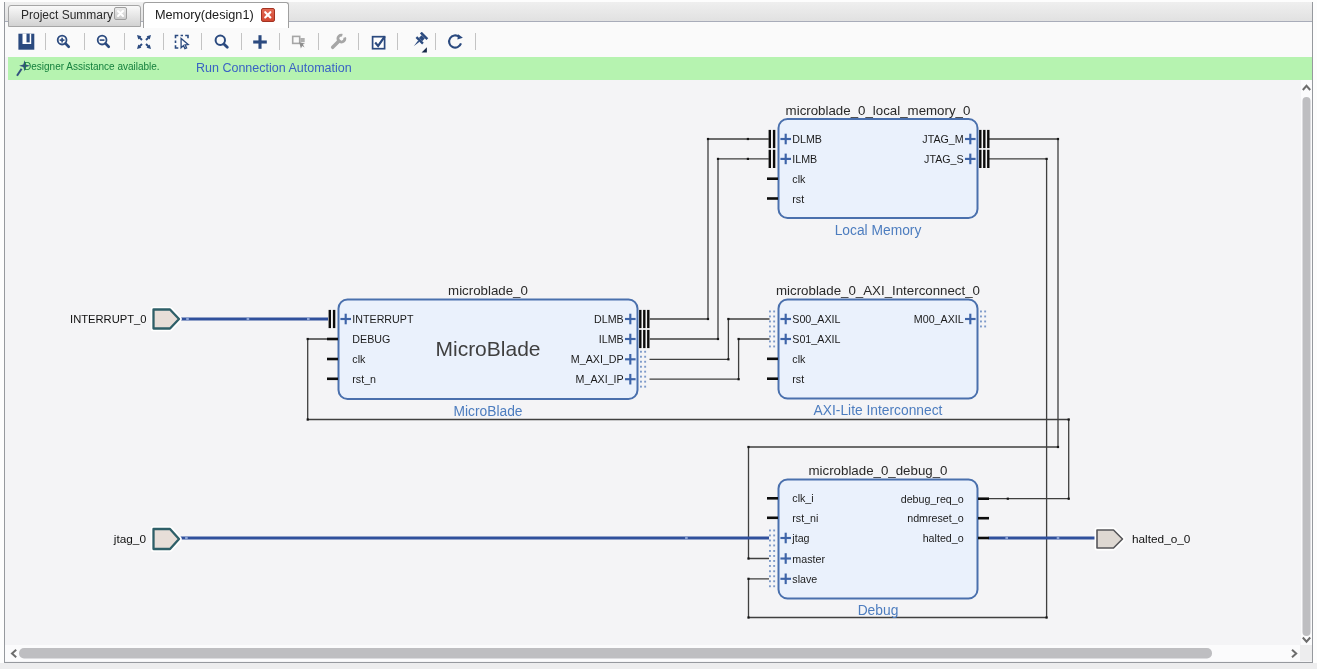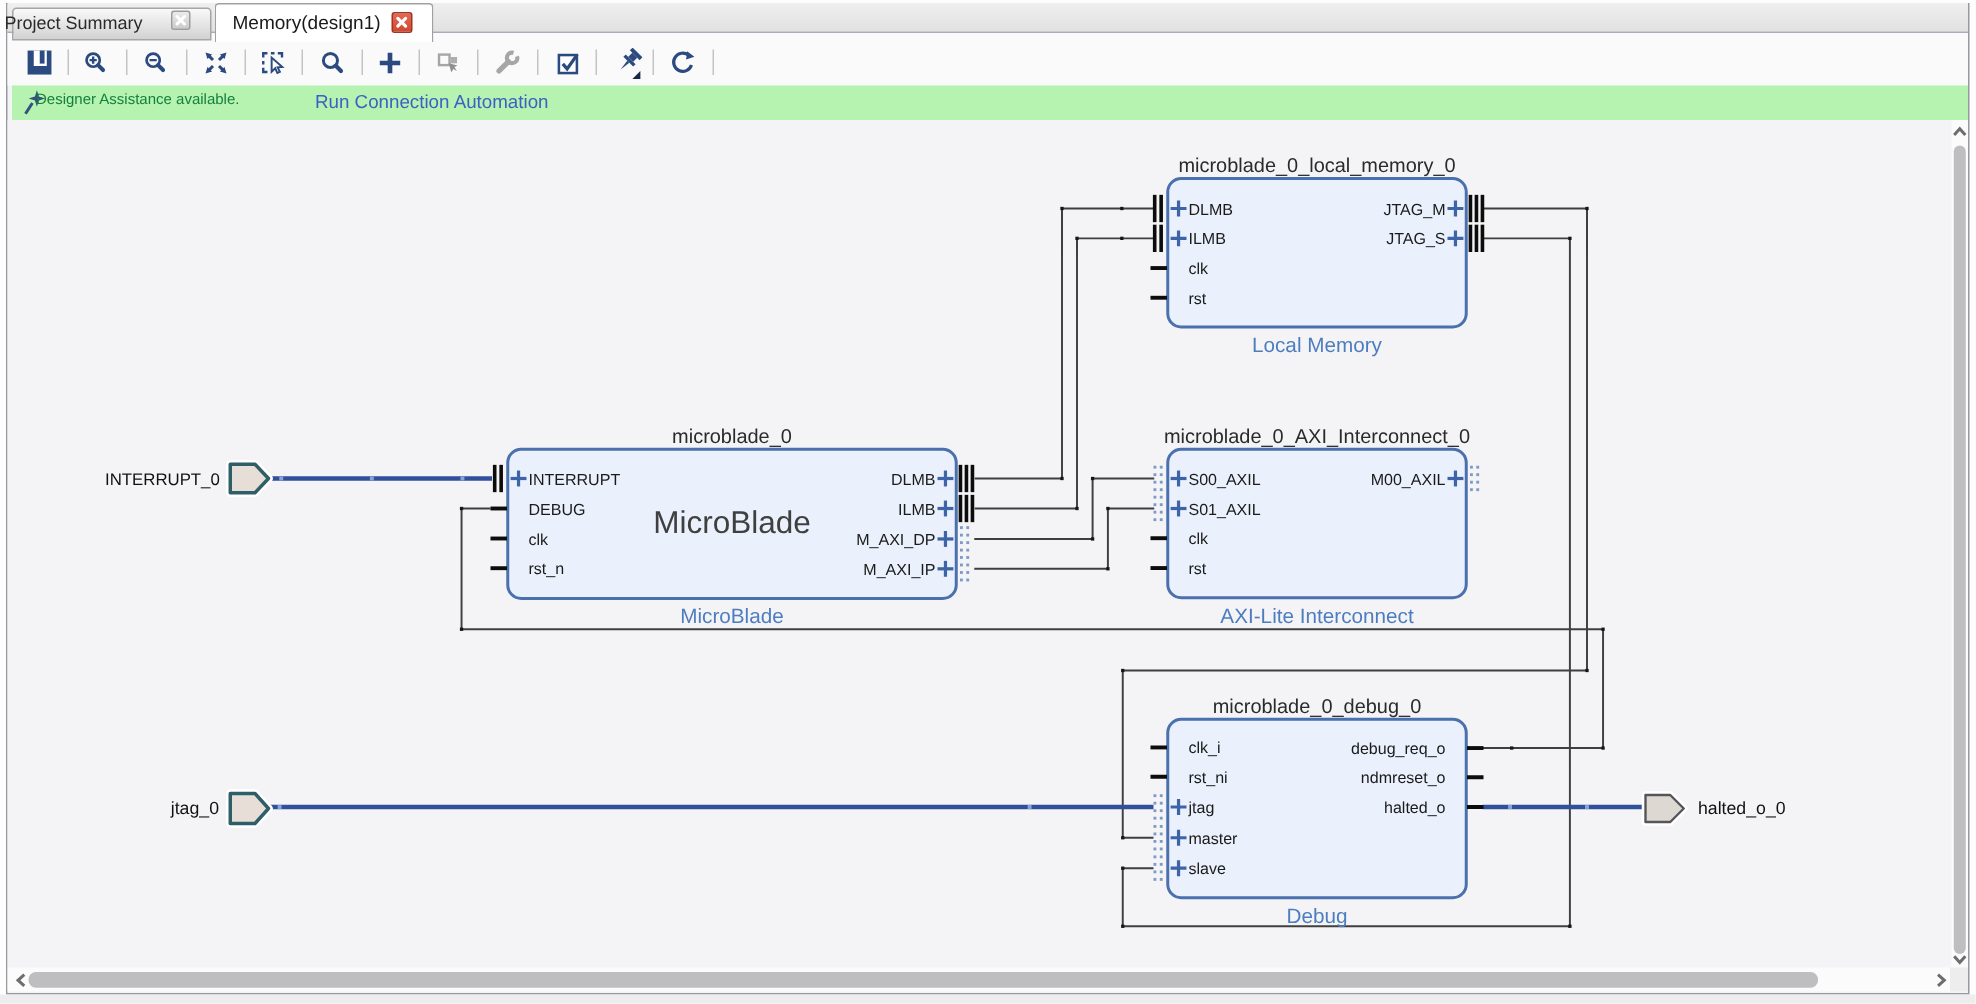--- a/index.html
+++ b/index.html
@@ -3,21 +3,21 @@
 html,body{margin:0;padding:0;width:1317px;height:669px;background:#fdfdfd;font-family:"Liberation Sans",sans-serif;overflow:hidden}
 #win{position:absolute;left:4px;top:2px;width:1309px;height:661px;border:1px solid #96999e;background:#f4f4f6;box-sizing:border-box}
 .abs{position:absolute}
 </style></head><body>
 <div id="win"></div>
 
 <div class="abs" style="left:5px;top:2px;width:1307px;height:20px;background:linear-gradient(#efefef,#e1e1e1);border-bottom:1px solid #a8acb9;box-sizing:border-box"></div>
 
 <div class="abs" style="left:5px;top:22px;width:1307px;height:35px;background:#fafafa"></div>
 <div class="abs" style="left:8px;top:5px;width:133px;height:22px;background:linear-gradient(#f9f9f9,#d2d2d2);border:1px solid #a6a6a6;border-radius:3px 3px 0 0;box-sizing:border-box"></div>
-<span class="abs" style="left:3px;top:8px;font-size:12px;color:#2a2a2a">Project Summary</span>
+<span class="abs" style="left:21px;top:8px;font-size:12px;color:#2a2a2a">Project Summary</span>
 <div class="abs" style="left:114px;top:7px;width:13px;height:13px;background:linear-gradient(#ebebeb,#cbcbcb);border:1px solid #9d9d9d;border-radius:2px;box-sizing:border-box"></div>
 <svg class="abs" style="left:114px;top:7px" width="13" height="13" viewBox="0 0 13 13">
     <path d="M4 4 L9 9 M9 4 L4 9" stroke="#ffffff" stroke-width="2" stroke-linecap="round"></path>
   </svg>
 <div class="abs" style="left:143px;top:2px;width:146px;height:26px;background:#ffffff;border:1px solid #a0a0a0;border-bottom:none;border-radius:3px 3px 0 0;box-sizing:border-box"></div>
 <span class="abs" style="left:155px;top:7.5px;font-size:12.7px;color:#1a1a1a">Memory(design1)</span>
 <div class="abs" style="left:261px;top:8px;width:13.5px;height:13.5px;background:linear-gradient(#e36a55,#d24731);border:1px solid #a33322;border-radius:2px;box-sizing:border-box"></div>
 <svg class="abs" style="left:261px;top:8px" width="14" height="14" viewBox="0 0 14 14">
     <path d="M4.2 4.2 L9.4 9.4 M9.4 4.2 L4.2 9.4" stroke="#ffffff" stroke-width="2.1" stroke-linecap="round"></path>
   </svg>
@@ -98,21 +98,21 @@
     <path d="M13.1 3.8 A6.1 6.1 0 1 0 15 10.4" fill="none" stroke="#2b4a7f" stroke-width="2.1"></path>
     <polygon points="12.1,1.2 16.9,4.8 11.4,6.6" fill="#2b4a7f"></polygon>
   </svg>
 
 <div class="abs" style="left:8px;top:57px;width:1304px;height:23px;background:#b6f3b0"></div>
 <svg class="abs" style="left:12px;top:59px" width="22" height="21" viewBox="0 0 22 21">
 <path d="M12.6 1.2 l1.3 4.2 4.2 1.3 -4.2 1.3 -1.3 4.2 -1.3 -4.2 -4.2 -1.3 4.2 -1.3 z" fill="#33507e"></path>
 <line x1="9.6" y1="9.7" x2="5" y2="16.8" stroke="#33507e" stroke-width="2"></line>
 </svg>
 <span class="abs" style="left:24px;top:61px;font-size:10px;color:#15803d">Designer Assistance available.</span>
-<span class="abs" style="left:210px;top:61px;font-size:12.5px;color:#3a62c4">Run Connection Automation</span>
+<span class="abs" style="left:196px;top:61px;font-size:12.5px;color:#3a62c4">Run Connection Automation</span>
 
 <div class="abs" style="left:5px;top:80px;width:1295px;height:565px;background:#f4f4f6"></div>
 <svg class="abs" style="left:5px;top:80px" width="1295" height="565" viewBox="5 80 1295 565">
 <polyline points="649.8,319 708,319 708,139 768.8,139" fill="none" stroke="#3f3f3f" stroke-width="1.3" stroke-linejoin="miter"></polyline>
 <rect x="706.9" y="317.9" width="2.2" height="2.2" fill="#161616"></rect>
 <rect x="706.9" y="137.9" width="2.2" height="2.2" fill="#161616"></rect>
 <polyline points="649.8,339 718,339 718,158.9 768.8,158.9" fill="none" stroke="#3f3f3f" stroke-width="1.3" stroke-linejoin="miter"></polyline>
 <rect x="716.9" y="337.9" width="2.2" height="2.2" fill="#161616"></rect>
 <rect x="716.9" y="157.8" width="2.2" height="2.2" fill="#161616"></rect>
 <polyline points="649.5,359.3 728.4,359.3 728.4,319 769.5,319" fill="none" stroke="#3f3f3f" stroke-width="1.3" stroke-linejoin="miter"></polyline>

